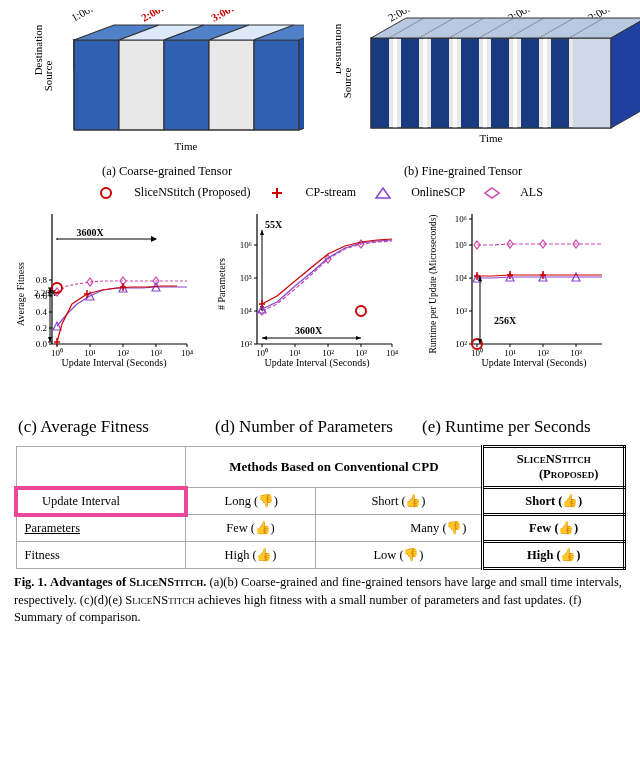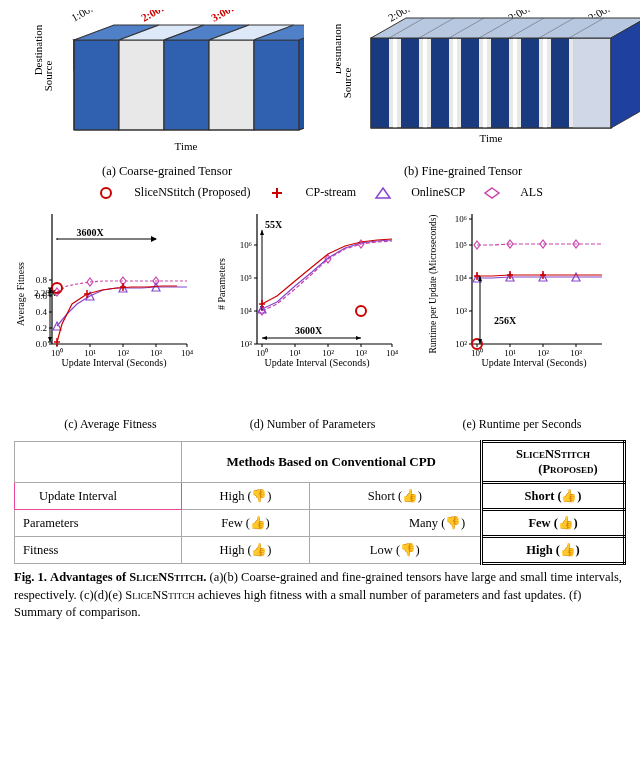--- a/index.html
+++ b/index.html
@@ -51,22 +51,22 @@
       display: flex;
       justify-content: space-between;
       align-items: flex-start;
       margin-bottom: 2px;
     }
 
     
     .captions-row {
       display: flex;
       justify-content: space-between;
-      text-align: center;
-      font-size: 12px;
+      text-align: left;
+      font-size: 17px;
       margin-bottom: 8px;
       padding: 0 4px;
       margin-top: 44px;
     }
     .summary-table {
       width: 100%;
       border-collapse: collapse;
       font-size: 12.5px;
     }
     .summary-table th, .summary-table td {
@@ -450,27 +450,27 @@
         <th colspan="2" class="double-border-right" style="font-size:13px; border:1px solid #aaa; border-right:3px double #000;">
           Methods Based on Conventional CPD
         </th>
         <th class="double-border-left" style="font-size:12.5px; border:3px double #000; font-variant:small-caps; font-weight:bold;">
           SliceNStitch<br><span style="font-variant:small-caps;padding-left:30px;">(Proposed)</span>
         </th>
       </tr>
     </thead>
     <tbody>
       <tr>
-        <td style="border:1px solid #ec4899; padding:4px 24px;">Update Interval</td>
-        <td style="border:1px solid #aaa; text-align:center; padding:4px 6px;">High (👎)</td>
+        <td style="border:4px solid #ec4899; padding:4px 24px;">Update Interval</td>
+        <td style="border:1px solid #aaa; text-align:center; padding:4px 6px;">Long (👎)</td>
         <td class="double-border-right" style="border:1px solid #aaa; border-right:3px double #000; text-align:center; padding:4px 6px;">Short (👍)</td>
         <td class="double-border-left" style="border:3px double #000; text-align:center; padding:4px 6px; font-weight:bold;">Short (👍)</td>
       </tr>
       <tr>
-        <td style="border:1px solid #aaa; padding:4px 8px;">Parameters</td>
+        <td style="border:1px solid #aaa; padding:4px 8px;text-decoration:underline;">Parameters</td>
         <td style="border:1px solid #aaa; text-align:center; padding:4px 6px;">Few (👍)</td>
         <td class="double-border-right" style="border:1px solid #aaa; border-right:3px double #000; text-align:right; padding:4px 15px;">Many (👎)</td>
         <td class="double-border-left" style="border:3px double #000; text-align:center; padding:4px 6px; font-weight:bold;">Few (👍)</td>
       </tr>
       <tr>
         <td style="border:1px solid #aaa; padding:4px 8px;">Fitness</td>
         <td style="border:1px solid #aaa; text-align:center; padding:4px 6px;">High (👍)</td>
         <td class="double-border-right" style="border:1px solid #aaa; border-right:3px double #000; text-align:center; padding:4px 6px;">Low (👎)</td>
         <td class="double-border-left" style="border:3px double #000; text-align:center; padding:4px 6px; font-weight:bold;">High (👍)</td>
       </tr>

